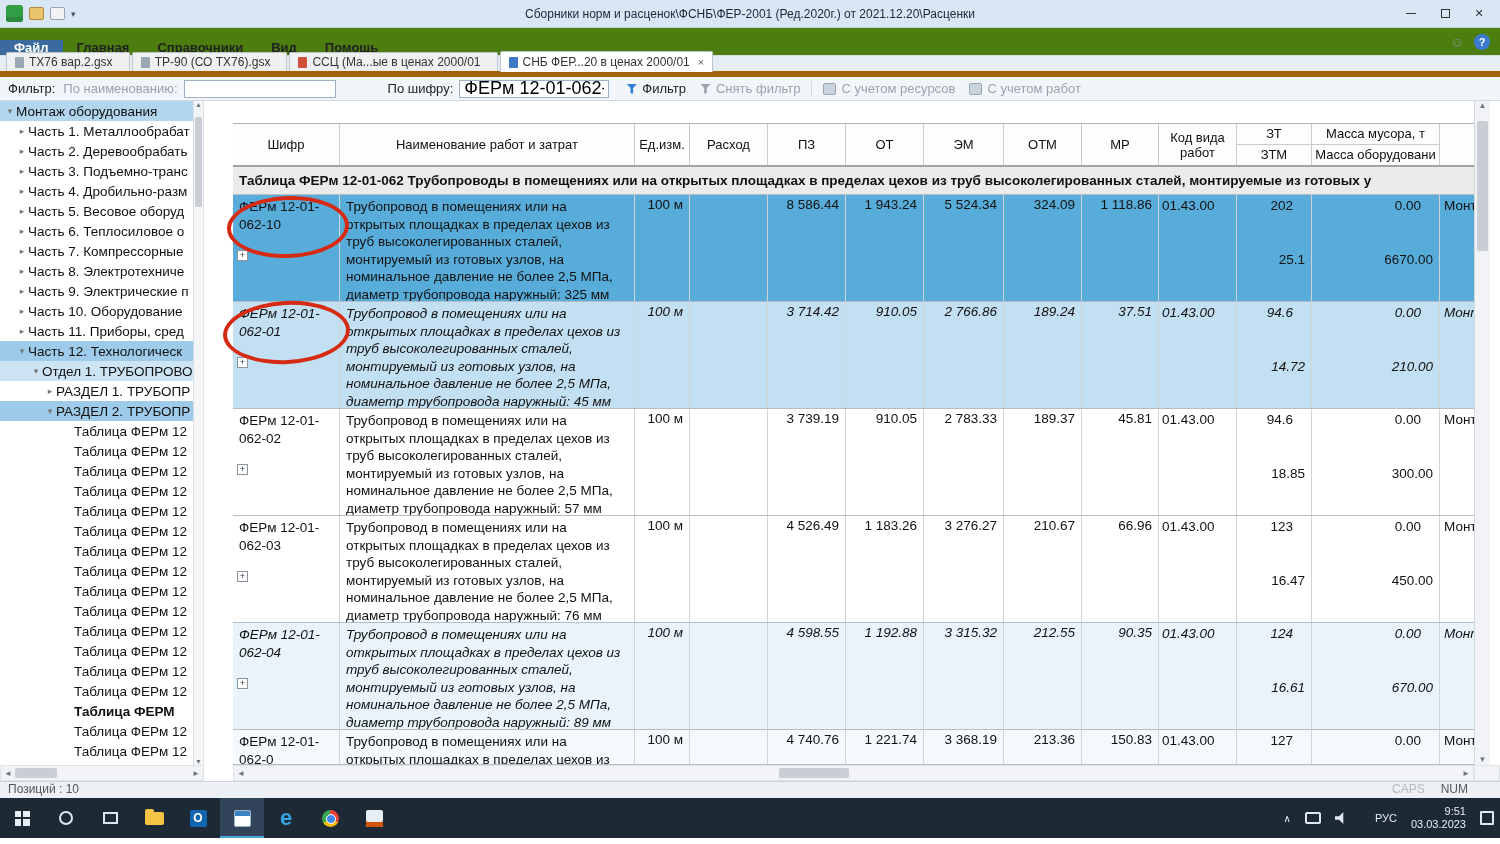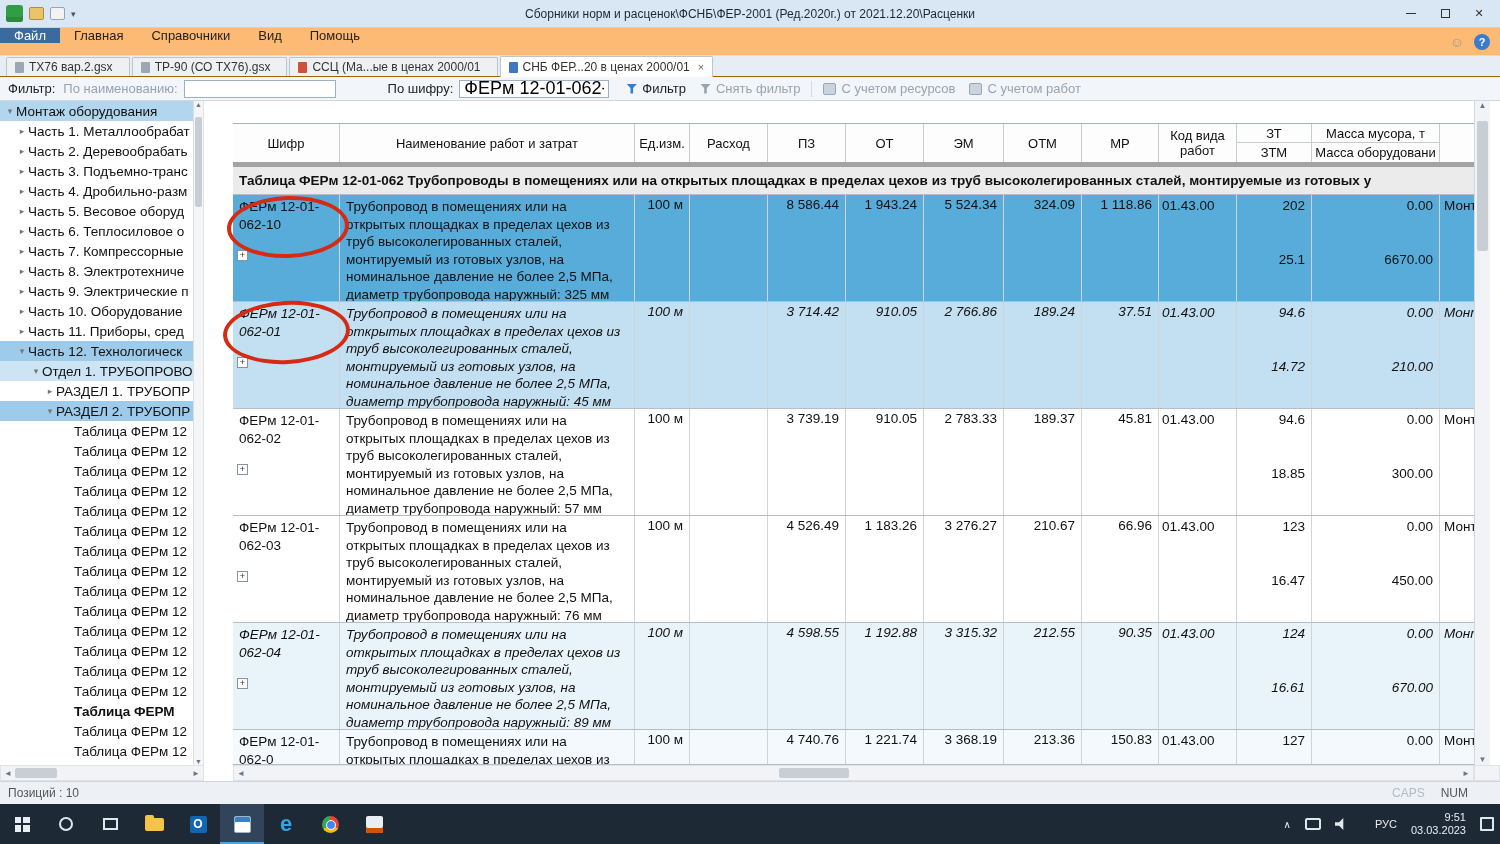--- a/index.html
+++ b/index.html
@@ -12,28 +12,28 @@
   .qicon{width:15px;height:13px;background:#e9c46a;border:1px solid #b08a3e;border-radius:2px;}
   .qicon2{width:15px;height:13px;background:#f1f3f5;border:1px solid #9aa5b1;border-radius:2px;}
   .qcaret{font-size:9px;color:#456;}
   .title-text{position:absolute;left:0;right:0;text-align:center;font-size:12px;color:#1b2733;}
   .winbtns{margin-left:auto;display:flex;z-index:2;padding-right:4px;}
   .wbtn{width:34px;height:24px;display:flex;align-items:center;justify-content:center;color:#333;font-size:11px;}
   .wbtn .sq{width:9px;height:9px;border:1px solid #333;display:block;}
   .wbtn .mn{width:10px;height:1px;background:#333;display:block;}
 
   
-  .menubar{height:28px;background:#fdba74;display:flex;align-items:flex-start;font-size:13px;border-bottom:1px solid #d6dee6;}
+  .menubar{height:28px;background:#4d7c0f;display:flex;align-items:flex-end;font-size:13px;border-bottom:1px solid #d6dee6;font-weight:bold;}
   .mitem{display:flex;align-items:center;padding:0 14px;color:#222;}
   .mitem.active{background:#3a6a9e;color:#fff;}
   .smiley{color:#8a97a5;font-size:14px;}
   .helpq{width:16px;height:16px;border-radius:50%;background:#3a7bd0;color:#fff;font-size:11px;display:flex;align-items:center;justify-content:center;font-weight:bold;}
 
   
-  .tabbar{height:21px;background:#e6edf4;display:flex;align-items:flex-end;padding-left:6px;gap:2px;border-bottom:1px solid #a16207;}
+  .tabbar{height:21px;background:#e6edf4;display:flex;align-items:flex-end;padding-left:6px;gap:2px;border-bottom:6px solid #a16207;}
   .tab{height:19px;display:flex;align-items:center;gap:5px;padding:0 8px;background:#eef0f2;border:1px solid #bcc4cc;border-bottom:none;font-size:12px;color:#333;border-radius:2px 2px 0 0;white-space:nowrap;}
   .tab.active{background:#fff;height:21px;margin-bottom:-1px;}
   .ticon{width:9px;height:11px;border-radius:1px;background:#9aa7b5;flex:none;}
   .tclose{font-size:11px;color:#666;margin-left:3px;}
 
   
   .filterbar{height:24px;background:#f2f6fa;border-bottom:1px solid #cfd8e0;display:flex;align-items:center;font-size:13px;padding-left:8px;}
   .flabel{color:#222;margin-right:8px;}
   .fgray{color:#98a2ad;}
   .finput{height:18px;border:1px solid #9fb0c0;background:#fff;font-size:18px;padding:0 4px;font-family:"Liberation Sans",sans-serif;}
@@ -56,21 +56,21 @@
   .lvl0{padding-left:4px;}.lvl1{padding-left:16px;}.lvl2{padding-left:30px;}.lvl3{padding-left:44px;}.lvl4{padding-left:62px;}
   .selr{background:#b2d6ee;}.sel1{background:#9dcbe9;}.sel2{background:#cde4f4;}
   .bcur{font-weight:bold;}
   .tree-vscroll{position:absolute;right:0;top:0;bottom:0;width:10px;background:#f3f5f7;border-left:1px solid #dadee2;font-size:7px;color:#6b7682;text-align:center;}
   .tree-vscroll .thumbv{position:absolute;left:1px;right:1px;top:16px;height:90px;background:#c9ced4;border-radius:2px;}
   .tree-vscroll .ar-b{position:absolute;bottom:0;left:0;right:0;}
   .gutter{width:29px;background:#fff;}
 
   .table-wrap{width:1241px;position:relative;background:#fff;font-size:13.5px;}
   .tstrip{height:22px;background:#fff;}
-  .thead{display:flex;height:44px;border-top:1px solid #aab3bc;border-bottom:5px solid #a3a3a3;background:#fdfdfd;font-size:13px;justify-content:flex-end;}
+  .thead{display:flex;height:44px;border-top:1px solid #aab3bc;border-bottom:2px solid #a3a3a3;background:#fdfdfd;font-size:13px;justify-content:flex-end;}
   .hc{display:flex;align-items:center;justify-content:center;text-align:center;border-right:1px solid #c6ccd2;white-space:nowrap;overflow:hidden;}
   .hc.kodh{white-space:normal;line-height:15px;padding:0 6px;}
   .h2{flex-direction:column;padding:0;justify-content:flex-start;}
   .h2 .half{height:22px;width:100%;display:flex;align-items:center;justify-content:center;border-bottom:1px solid #c6ccd2;white-space:nowrap;overflow:hidden;}
   .h2 .half:last-child{border-bottom:none;}
   .group{height:28px;background:#ebebeb;border-bottom:1px solid #b6bdc4;font-weight:bold;font-size:13.5px;display:flex;align-items:center;padding-left:6px;white-space:nowrap;overflow:hidden;}
   .trow{display:flex;height:107px;border-bottom:1px solid #b6bdc4;position:relative;overflow:hidden;background:#fff;}
   .trow.sel{background:#58acda;}
   .trow.t1{background:#c3e0f2;}
   .trow.t2{background:#e8f3fa;}
@@ -78,42 +78,42 @@
   .trow.it{font-style:italic;}
   .trow.clip{height:35px;}
   .c{border-right:1px solid #cfd4d9;height:100%;flex:none;position:relative;}
   .w-shifr{width:107px;}.w-name{width:295px;}.w-unit{width:55px;}.w-rashod{width:78px;}.w-pz{width:78px;}.w-ot{width:78px;}.w-em{width:80px;}.w-otm{width:78px;}.w-mr{width:77px;}.w-kod{width:78px;}.w-zt{width:75px;}.w-massa{width:128px;}.w-extra{width:34px;border-right:none;}
   .shifr{padding:3px 18px 0 6px;}
   .code{display:inline-block;max-width:84px;overflow-wrap:anywhere;line-height:17.5px;}
   .plusbox{position:absolute;left:4px;top:55px;width:11px;height:11px;border:1px solid #8a949e;background:#fff;font-size:9px;line-height:9px;text-align:center;color:#333;font-style:normal;}
   .name{padding:3px 6px;line-height:17.5px;}
   .num{text-align:right;padding:2px 6px 0 2px;}
   .kodc{padding:3px 2px 0 3px;}
-  .v1{position:absolute;top:3px;right:6px;}
+  .v1{position:absolute;top:3px;right:18px;}
   .v2{position:absolute;top:57px;right:6px;}
   .extra{padding:3px 0 0 4px;white-space:nowrap;overflow:hidden;}
   .vscroll{width:16px;background:#f1f3f6;border-left:1px solid #d2d7db;position:relative;font-size:8px;color:#6b7682;text-align:center;}
   .vscroll .thumbv{position:absolute;left:2px;right:2px;top:20px;height:130px;background:#c9ced5;border-radius:2px;}
   .vscroll .ar-b{position:absolute;bottom:1px;left:0;right:0;}
   .rmargin{width:10px;background:#fff;}
 
   
   .scrollrow{height:16px;display:flex;background:#fff;}
   .sb{background:#f1f3f6;border:1px solid #dfe3e7;position:relative;font-size:8px;color:#6b7682;display:flex;align-items:center;}
   .sb .arl{padding-left:3px;}
   .sb .arr{position:absolute;right:3px;}
   .thumbh{position:absolute;top:2px;bottom:2px;background:#c9ced5;border-radius:2px;}
   .sb-tree{width:204px;}
   .sb-tree .thumbh{left:14px;width:42px;}
   .sb-table{width:1241px;}
   .sb-table .thumbh{left:545px;width:70px;}
   .sb-corner{width:26px;background:#f1f3f6;border:1px solid #dfe3e7;}
 
   
-  .statusbar{height:23px;background:#edf1f5;border-top:1px solid #cdd5dd;display:flex;align-items:center;font-size:12px;color:#555;padding:0 8px;}
+  .statusbar{height:17px;background:#edf1f5;border-top:1px solid #cdd5dd;display:flex;font-size:12px;color:#555;padding:0 8px;}
   .sb-right{margin-left:auto;display:flex;gap:16px;margin-right:24px;}
   .caps{color:#b3bac1;}
   .numlock{color:#555;}
 
   
   .taskbar{height:40px;background:#1d2935;display:flex;align-items:center;}
   .tb-icon{width:44px;height:40px;display:flex;align-items:center;justify-content:center;position:relative;}
   .tb-icon.activeapp{background:#31445a;box-shadow:inset 0 -2px 0 #4aa3e0;}
   .win-logo{width:15px;height:15px;display:grid;grid-template-columns:1fr 1fr;grid-template-rows:1fr 1fr;gap:2px;}
   .win-logo i{background:#e8eef4;display:block;}

